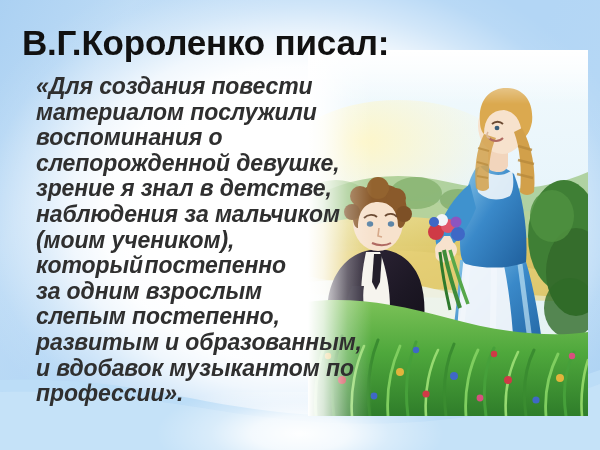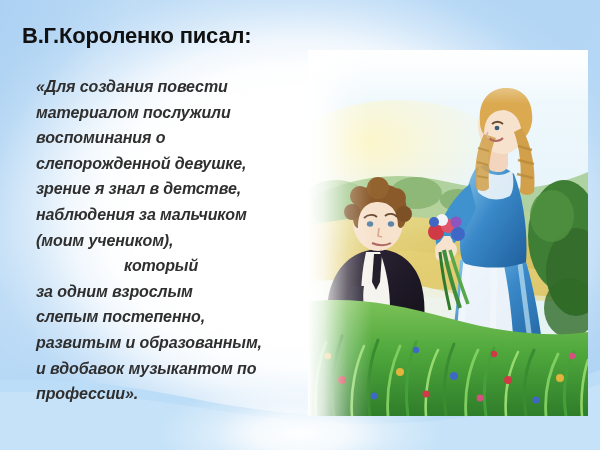--- a/index.html
+++ b/index.html
@@ -77,49 +77,49 @@
                  rgba(255,255,255,0) 100%);
     pointer-events: none;
   }
 
   
   .title {
     position: absolute;
     left: 22px;
     top: 24px;
     width: 420px;
-    font-size: 22px;
+    font-size: 35px;
     font-weight: bold;
     color: #111111;
     letter-spacing: -0.2px;
     line-height: 1.1;
     white-space: nowrap;
     z-index: 4;
   }
 
   
   .quote {
     position: absolute;
     left: 36px;
     top: 74px;
     width: 286px;
     z-index: 6;
   }
   .quote-line {
-    font-size: 16px;
+    font-size: 23px;
     font-weight: bold;
     font-style: italic;
     color: #2f2f2f;
     line-height: 25.6px;
     white-space: nowrap;
     letter-spacing: -0.1px;
   }
   .quote-line.justify {
     display: flex;
-    justify-content: center;
+    justify-content: space-between;
     white-space: normal;
     width: 250px;
   }
 
   
   .illustration {
     position: absolute;
     left: 308px;
     top: 50px;
     width: 280px;
@@ -337,20 +337,21 @@
   <div class="quote">
     <div class="quote-line">«Для создания повести</div>
     <div class="quote-line">материалом послужили</div>
     <div class="quote-line">воспоминания о</div>
     <div class="quote-line">слепорожденной девушке,</div>
     <div class="quote-line">зрение я знал в детстве,</div>
     <div class="quote-line">наблюдения за мальчиком</div>
     <div class="quote-line">(моим учеником),</div>
     <div class="quote-line justify">
       <span>который</span>
+      <span>постепенно</span>
     </div>
     <div class="quote-line">за одним взрослым</div>
     <div class="quote-line">слепым постепенно,</div>
     <div class="quote-line">развитым и образованным,</div>
     <div class="quote-line">и вдобавок музыкантом по</div>
     <div class="quote-line">профессии».</div>
   </div>
 
 </div>
 

